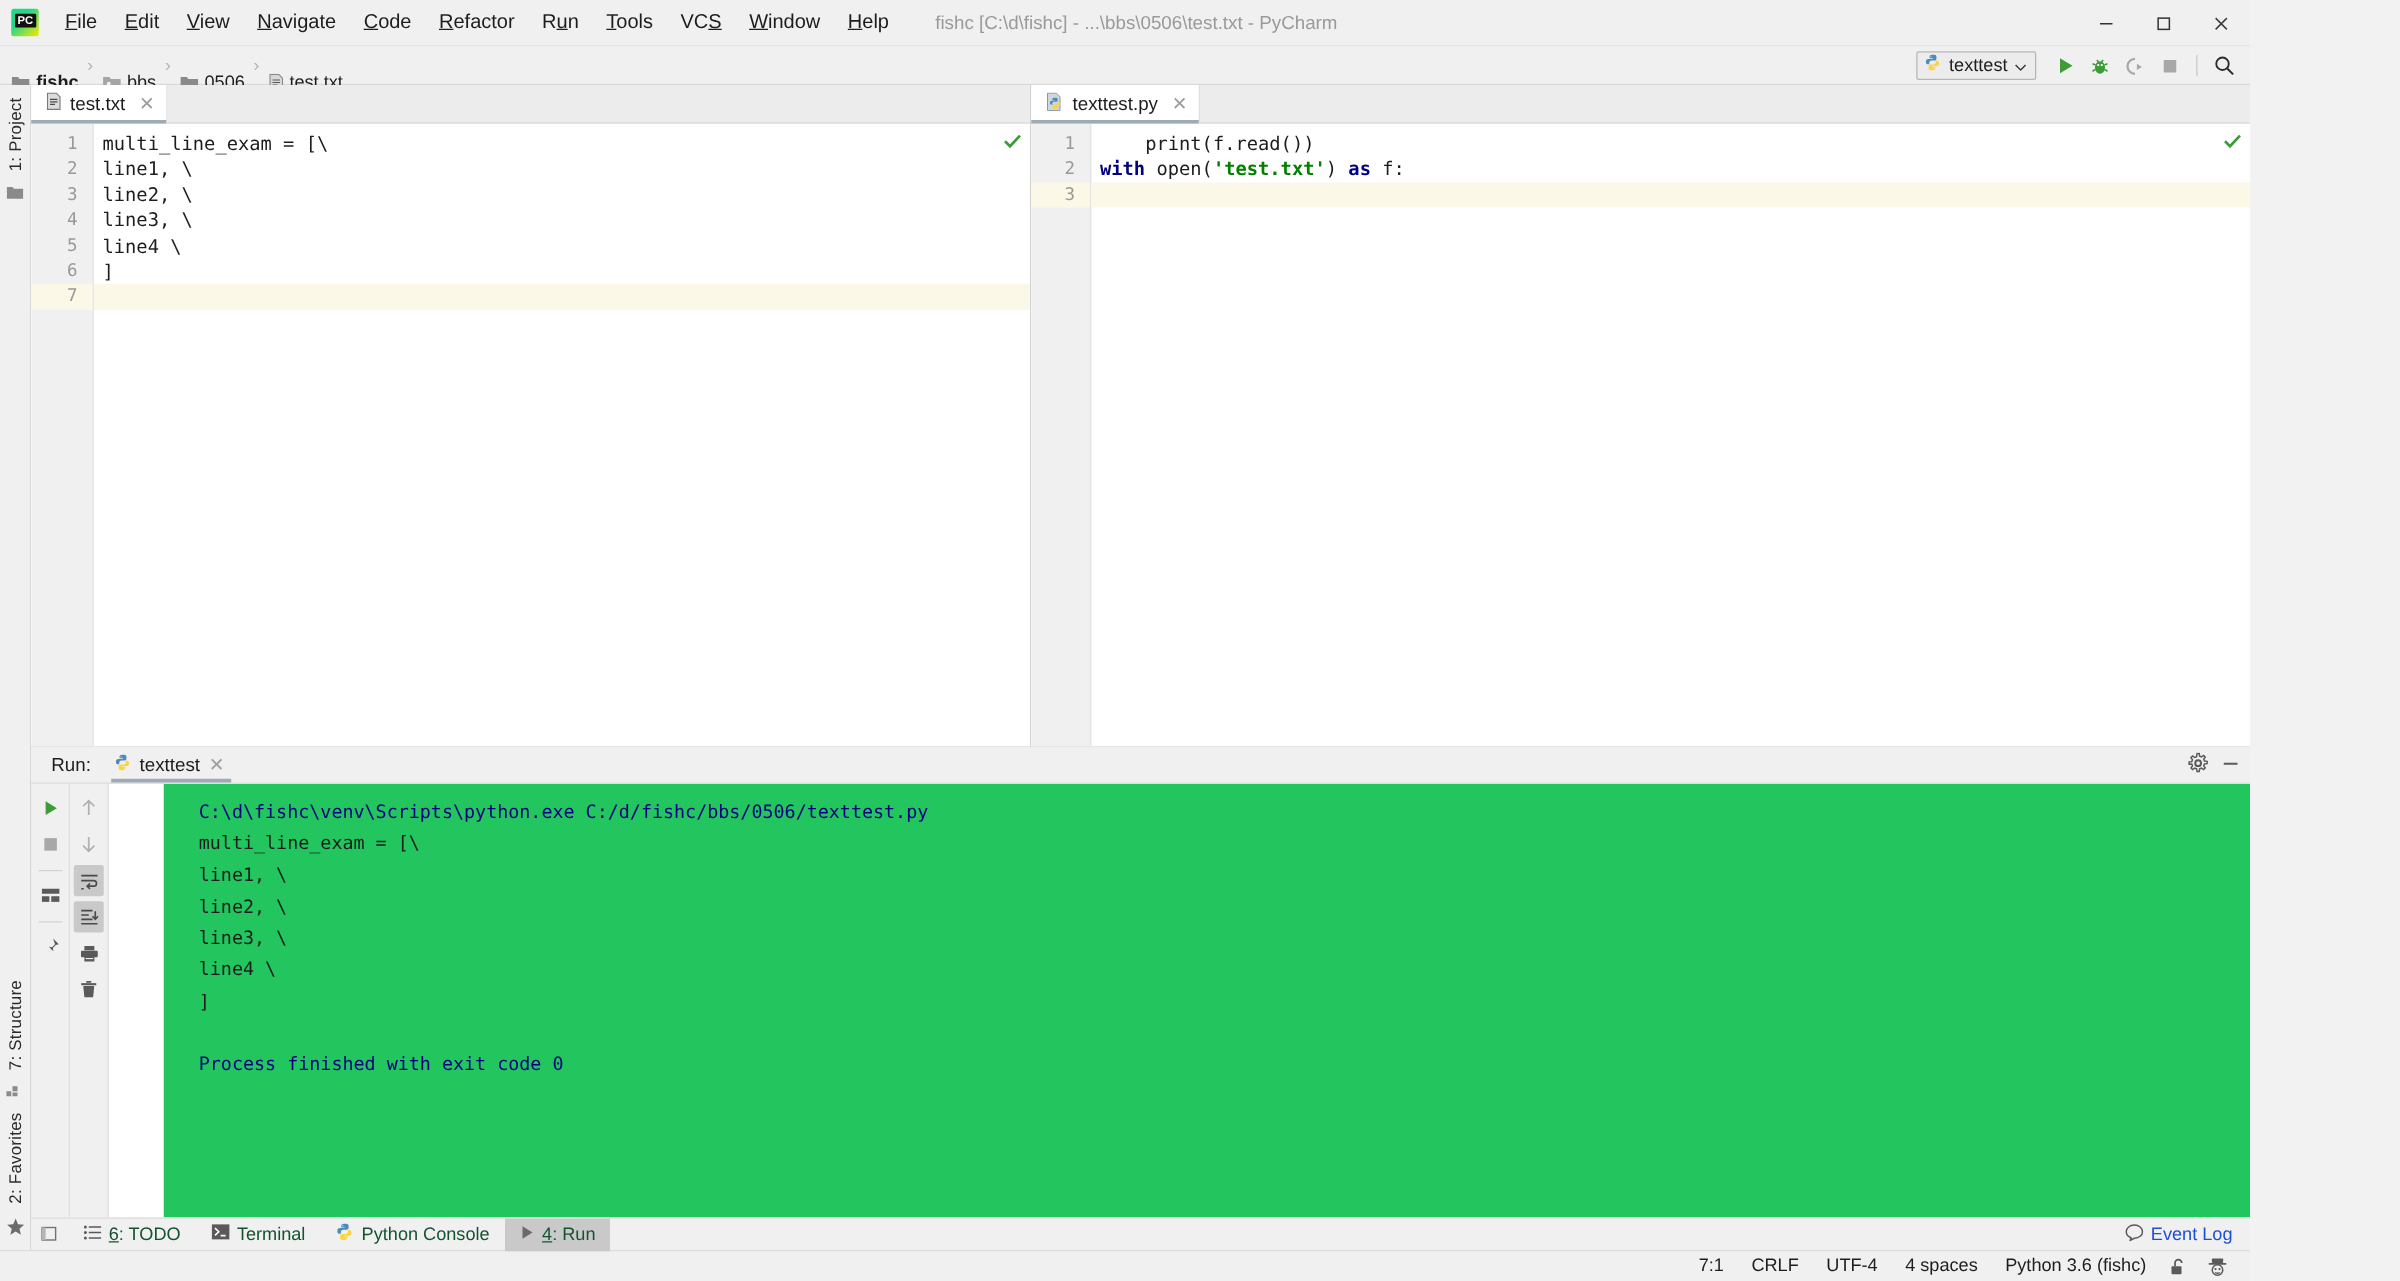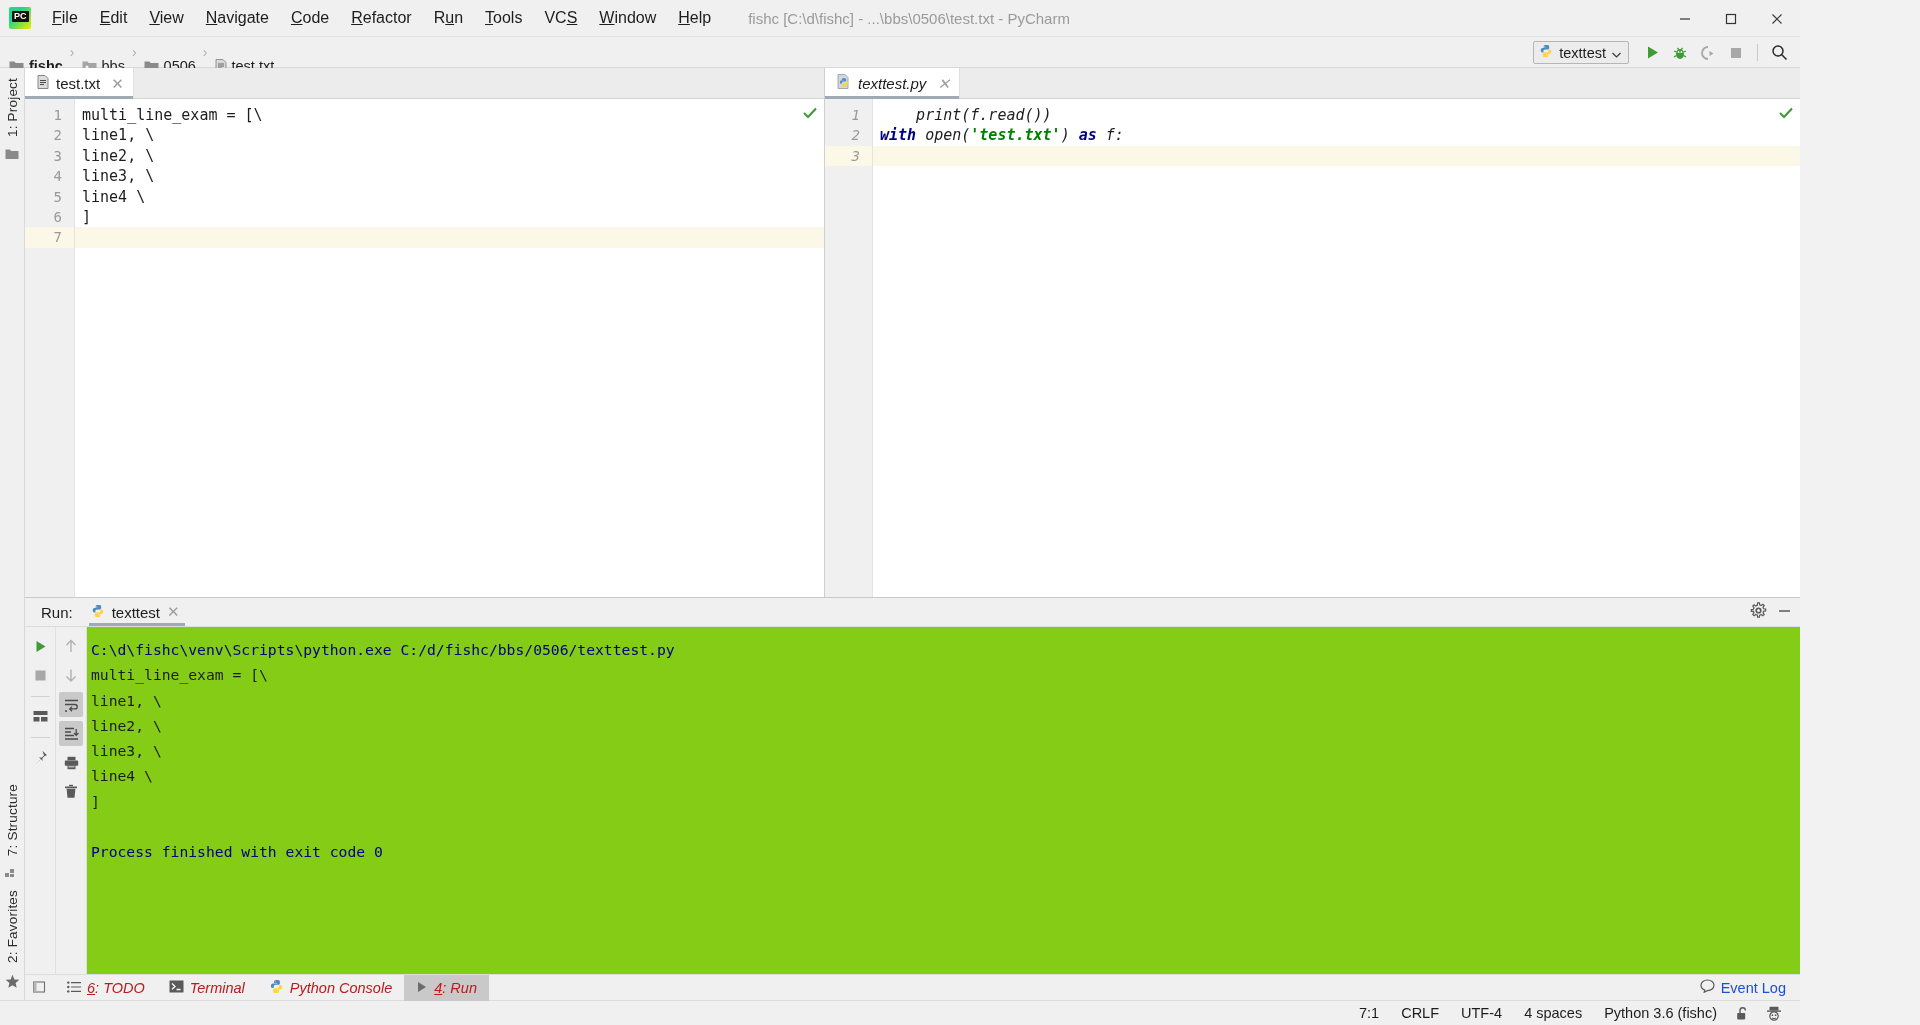--- a/index.html
+++ b/index.html
@@ -93,21 +93,21 @@
   .stripe-top { display: flex; flex-direction: column; align-items: center; padding-top: 4px; }
   .stripe-bot { display: flex; flex-direction: column; align-items: center; padding-bottom: 6px; }
   .stripe-ic { margin: 5px 0; display: flex; }
 
   .center { flex: 1 1 auto; display: flex; flex-direction: column; min-width: 0; }
 
   
   .editors { flex: 1 1 auto; display: flex; min-height: 0; border-bottom: 1px solid #c9c9c9; }
   .pane { display: flex; flex-direction: column; min-width: 0; background: #fff; }
   .pane.left { width: 800px; flex: 0 0 800px; border-right: 1px solid #d0d0d0; }
-  .pane.right { flex: 1 1 auto; font-style: italic; }
+  .pane.right { flex: 1 1 auto; }
 
   .tabstrip {
     height: 31px; flex: 0 0 31px; background: #ececec;
     display: flex; align-items: flex-end; border-bottom: 1px solid #d4d4d4;
     position: relative;
   }
   .etab {
     height: 30px; display: flex; align-items: center; gap: 7px;
     padding: 0 9px 0 12px; background: #fff; font-size: 15px; color: #1d1d1d;
     position: relative; border-right: 1px solid #e0e0e0;
@@ -172,37 +172,37 @@
   .runtoolA { border-right: 1px solid #e0e0e0; }
   .runtoolB { border-right: 1px solid #dedede; }
   .rbtn {
     width: 24px; height: 25px; margin-bottom: 4px;
     display: flex; align-items: center; justify-content: center; border-radius: 2px;
   }
   .rbtn.on { background: #c9c9c9; }
   .rsep { width: 19px; height: 1px; background: #d2d2d2; margin: 4px 0 7px; }
 
   .console {
-    flex: 1 1 auto; background: #84cc16; padding: 10px 0 0 4px; overflow: hidden;
+    flex: 1 1 auto; background: #22c55e; padding: 10px 0 0 28px; overflow: hidden; margin-left: 44px;
   }
   .conline {
     font-family: "DejaVu Sans Mono", monospace; font-size: 14.7px;
     line-height: 25.3px; white-space: pre; color: #1d1d1d;
   }
   .conline.sys { color: #000080; }
 
   
   .bottombar {
     height: 26px; flex: 0 0 26px; background: #f0f0f0;
     border-top: 1px solid #dcdcdc; display: flex; align-items: center;
     position: relative;
   }
   .btw {
     display: flex; align-items: center; gap: 6px; height: 26px; padding: 0 12px;
-    font-size: 14.5px; color: #b91c1c; font-style: italic;
+    font-size: 14.5px; color: #14532d;
   }
   .btw.active { background: #c9c9c9; }
   .btw u { text-decoration: underline; }
   .bottombar .eventlog {
     position: absolute; right: 14px; display: flex; align-items: center; gap: 6px;
     font-size: 14.5px; color: #1d4ed8;
   }
   .bb-left-ic { width: 30px; display: flex; justify-content: center; }
 
   

